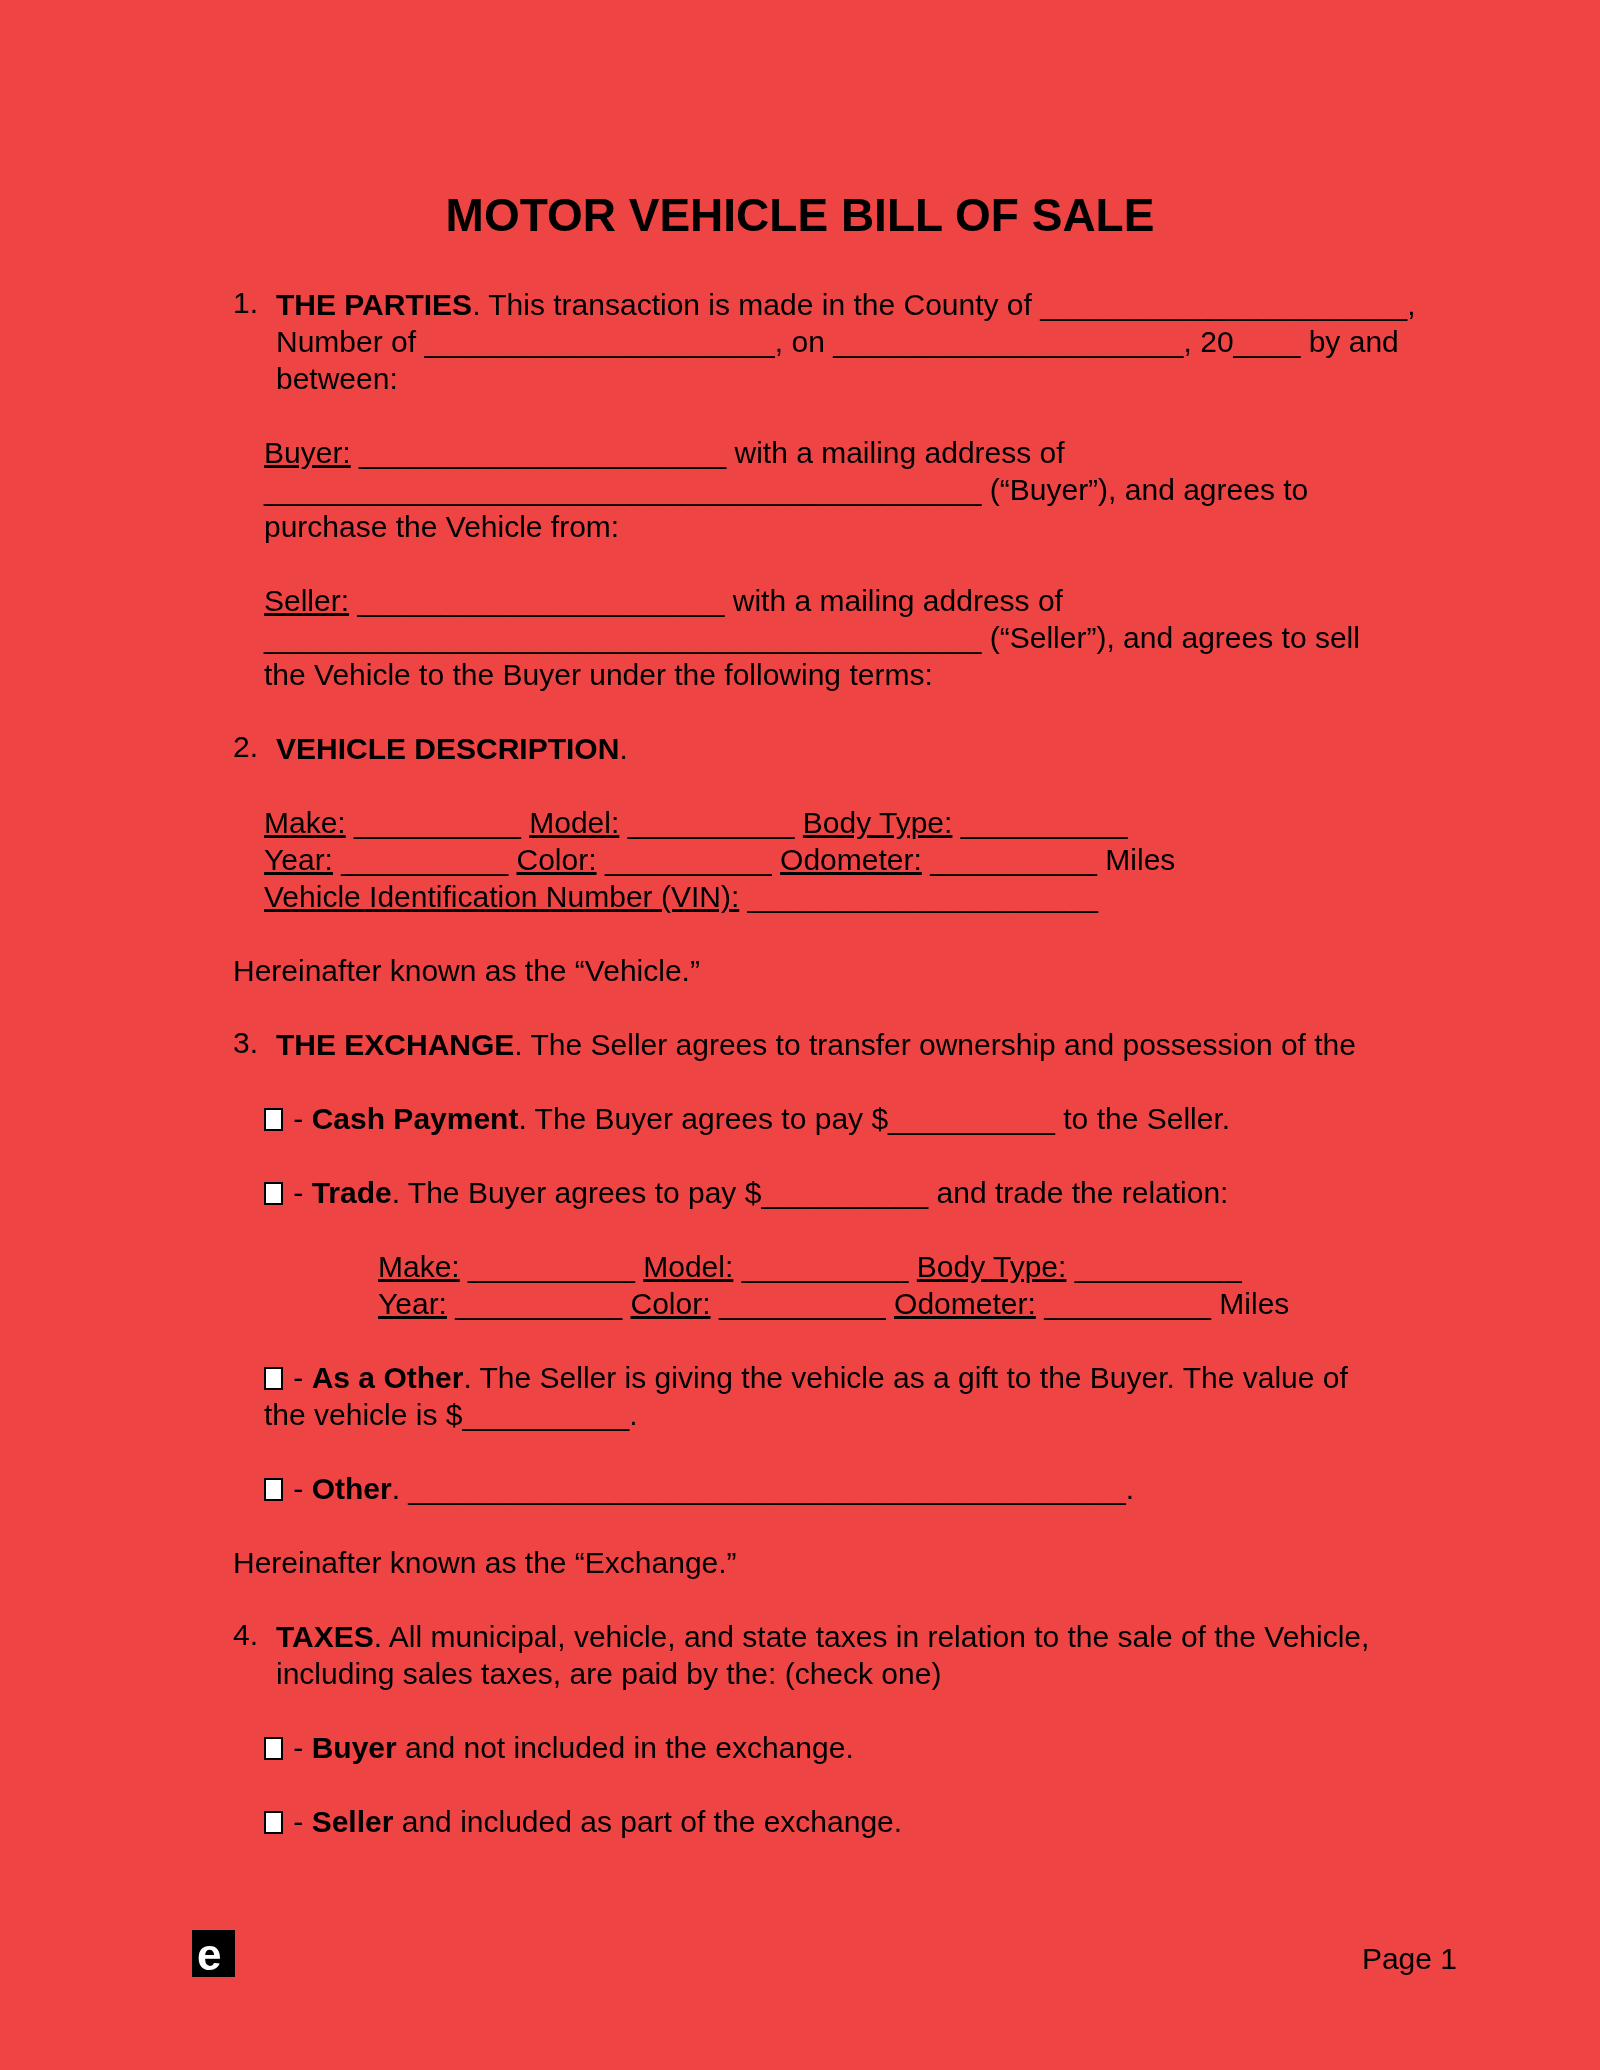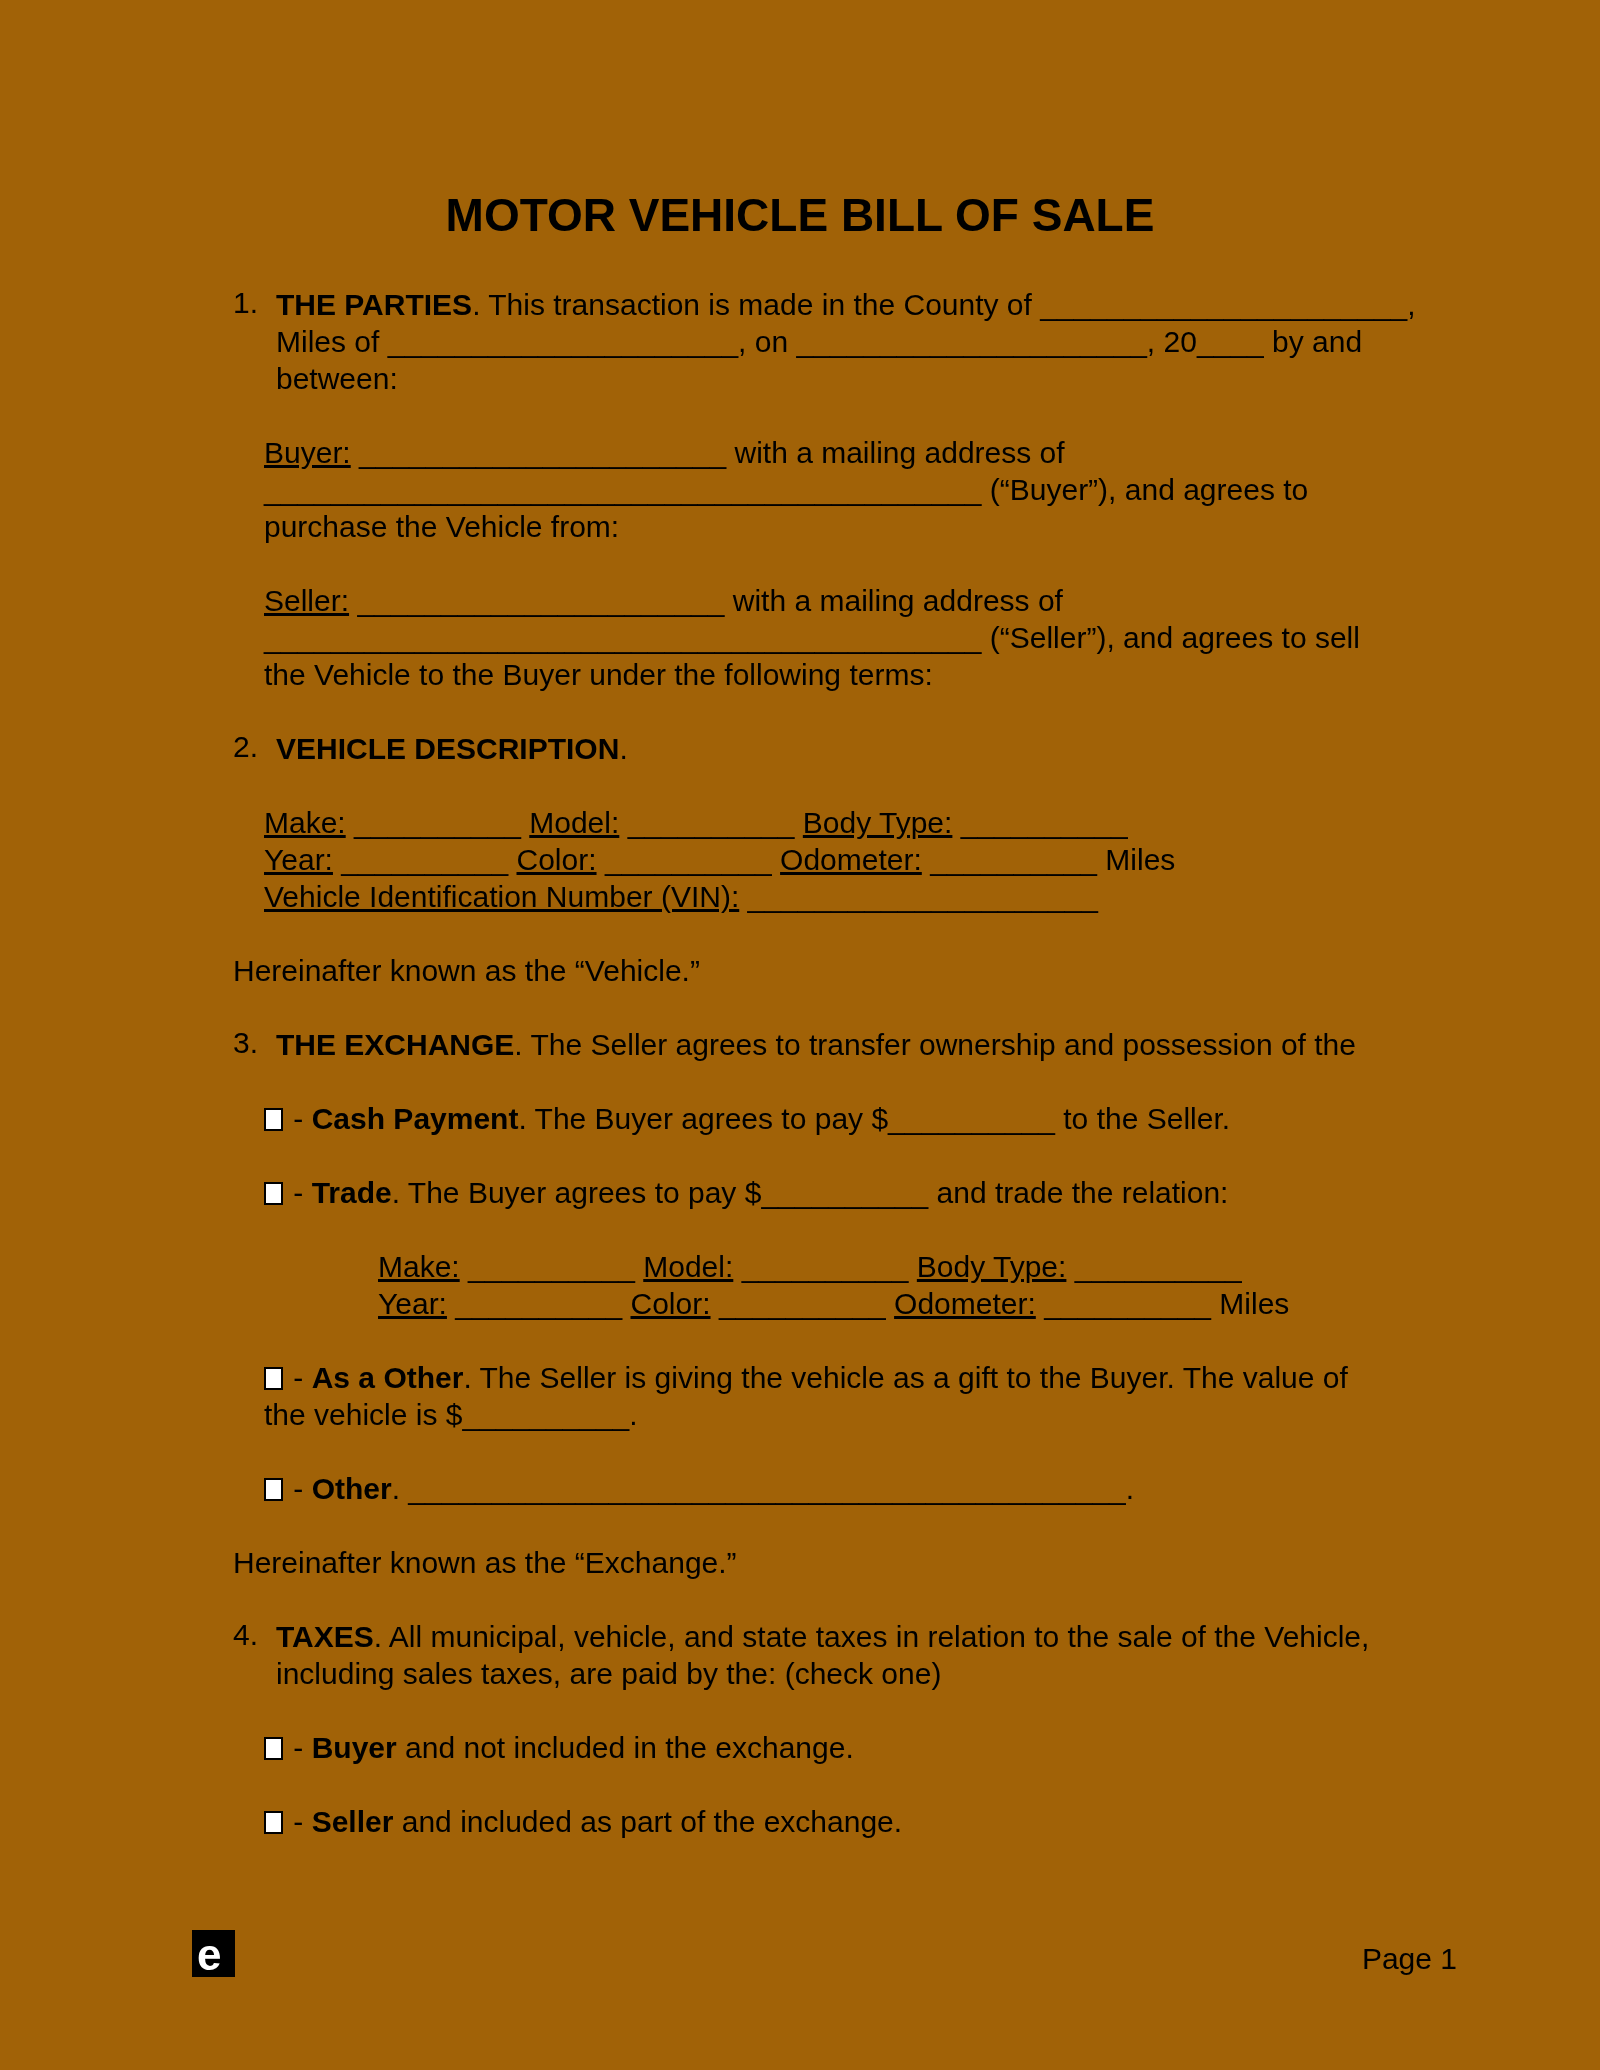--- a/index.html
+++ b/index.html
@@ -1,19 +1,19 @@
 <!DOCTYPE html>
 <html><head>
 <meta charset="utf-8">
 <style>
   html,body{margin:0;padding:0;background:#e8e8e8;}
   .page{
     position:relative;
     width:1600px;height:2070px;
-    background:#a16207;
+    background:#ef4444;
     font-family:"Liberation Sans","DejaVu Sans",sans-serif;
     font-size:30px;color:#000;
     overflow:hidden;
   }
   .doc-title{
     position:absolute;top:188px;left:0;width:1600px;
     margin:0;text-align:center;
     font-size:46px;font-weight:bold;line-height:54px;color:#000;
   }
   #doc-body{
@@ -61,21 +61,21 @@
 </head>
 <body>
 
 <div class="page">
   <h1 class="doc-title">MOTOR VEHICLE BILL OF SALE</h1>
 
   <div id="doc-body">
       <div class="block ind0 numbered">
         <span class="num">1.</span>
         <div class="line"><span class="run b">THE PARTIES</span><span class="run t">. This transaction is made in the County of </span><span class="run bl">______________________</span><span class="run t">,</span></div>
-        <div class="line"><span class="run t">Miles of </span><span class="run bl">_____________________</span><span class="run t">, on </span><span class="run bl">_____________________</span><span class="run t">, 20</span><span class="run bl">____</span><span class="run t"> by and</span></div>
+        <div class="line"><span class="run t">Number of </span><span class="run bl">_____________________</span><span class="run t">, on </span><span class="run bl">_____________________</span><span class="run t">, 20</span><span class="run bl">____</span><span class="run t"> by and</span></div>
         <div class="line"><span class="run t">between:</span></div>
       </div>
       <div class="block ind1">
         <div class="line"><span class="run u">Buyer:</span><span class="run t"> </span><span class="run bl">______________________</span><span class="run t"> with a mailing address of</span></div>
         <div class="line"><span class="run bl">___________________________________________</span><span class="run t"> (“Buyer”), and agrees to</span></div>
         <div class="line"><span class="run t">purchase the Vehicle from:</span></div>
       </div>
       <div class="block ind1">
         <div class="line"><span class="run u">Seller:</span><span class="run t"> </span><span class="run bl">______________________</span><span class="run t"> with a mailing address of</span></div>
         <div class="line"><span class="run bl">___________________________________________</span><span class="run t"> (“Seller”), and agrees to sell</span></div>

